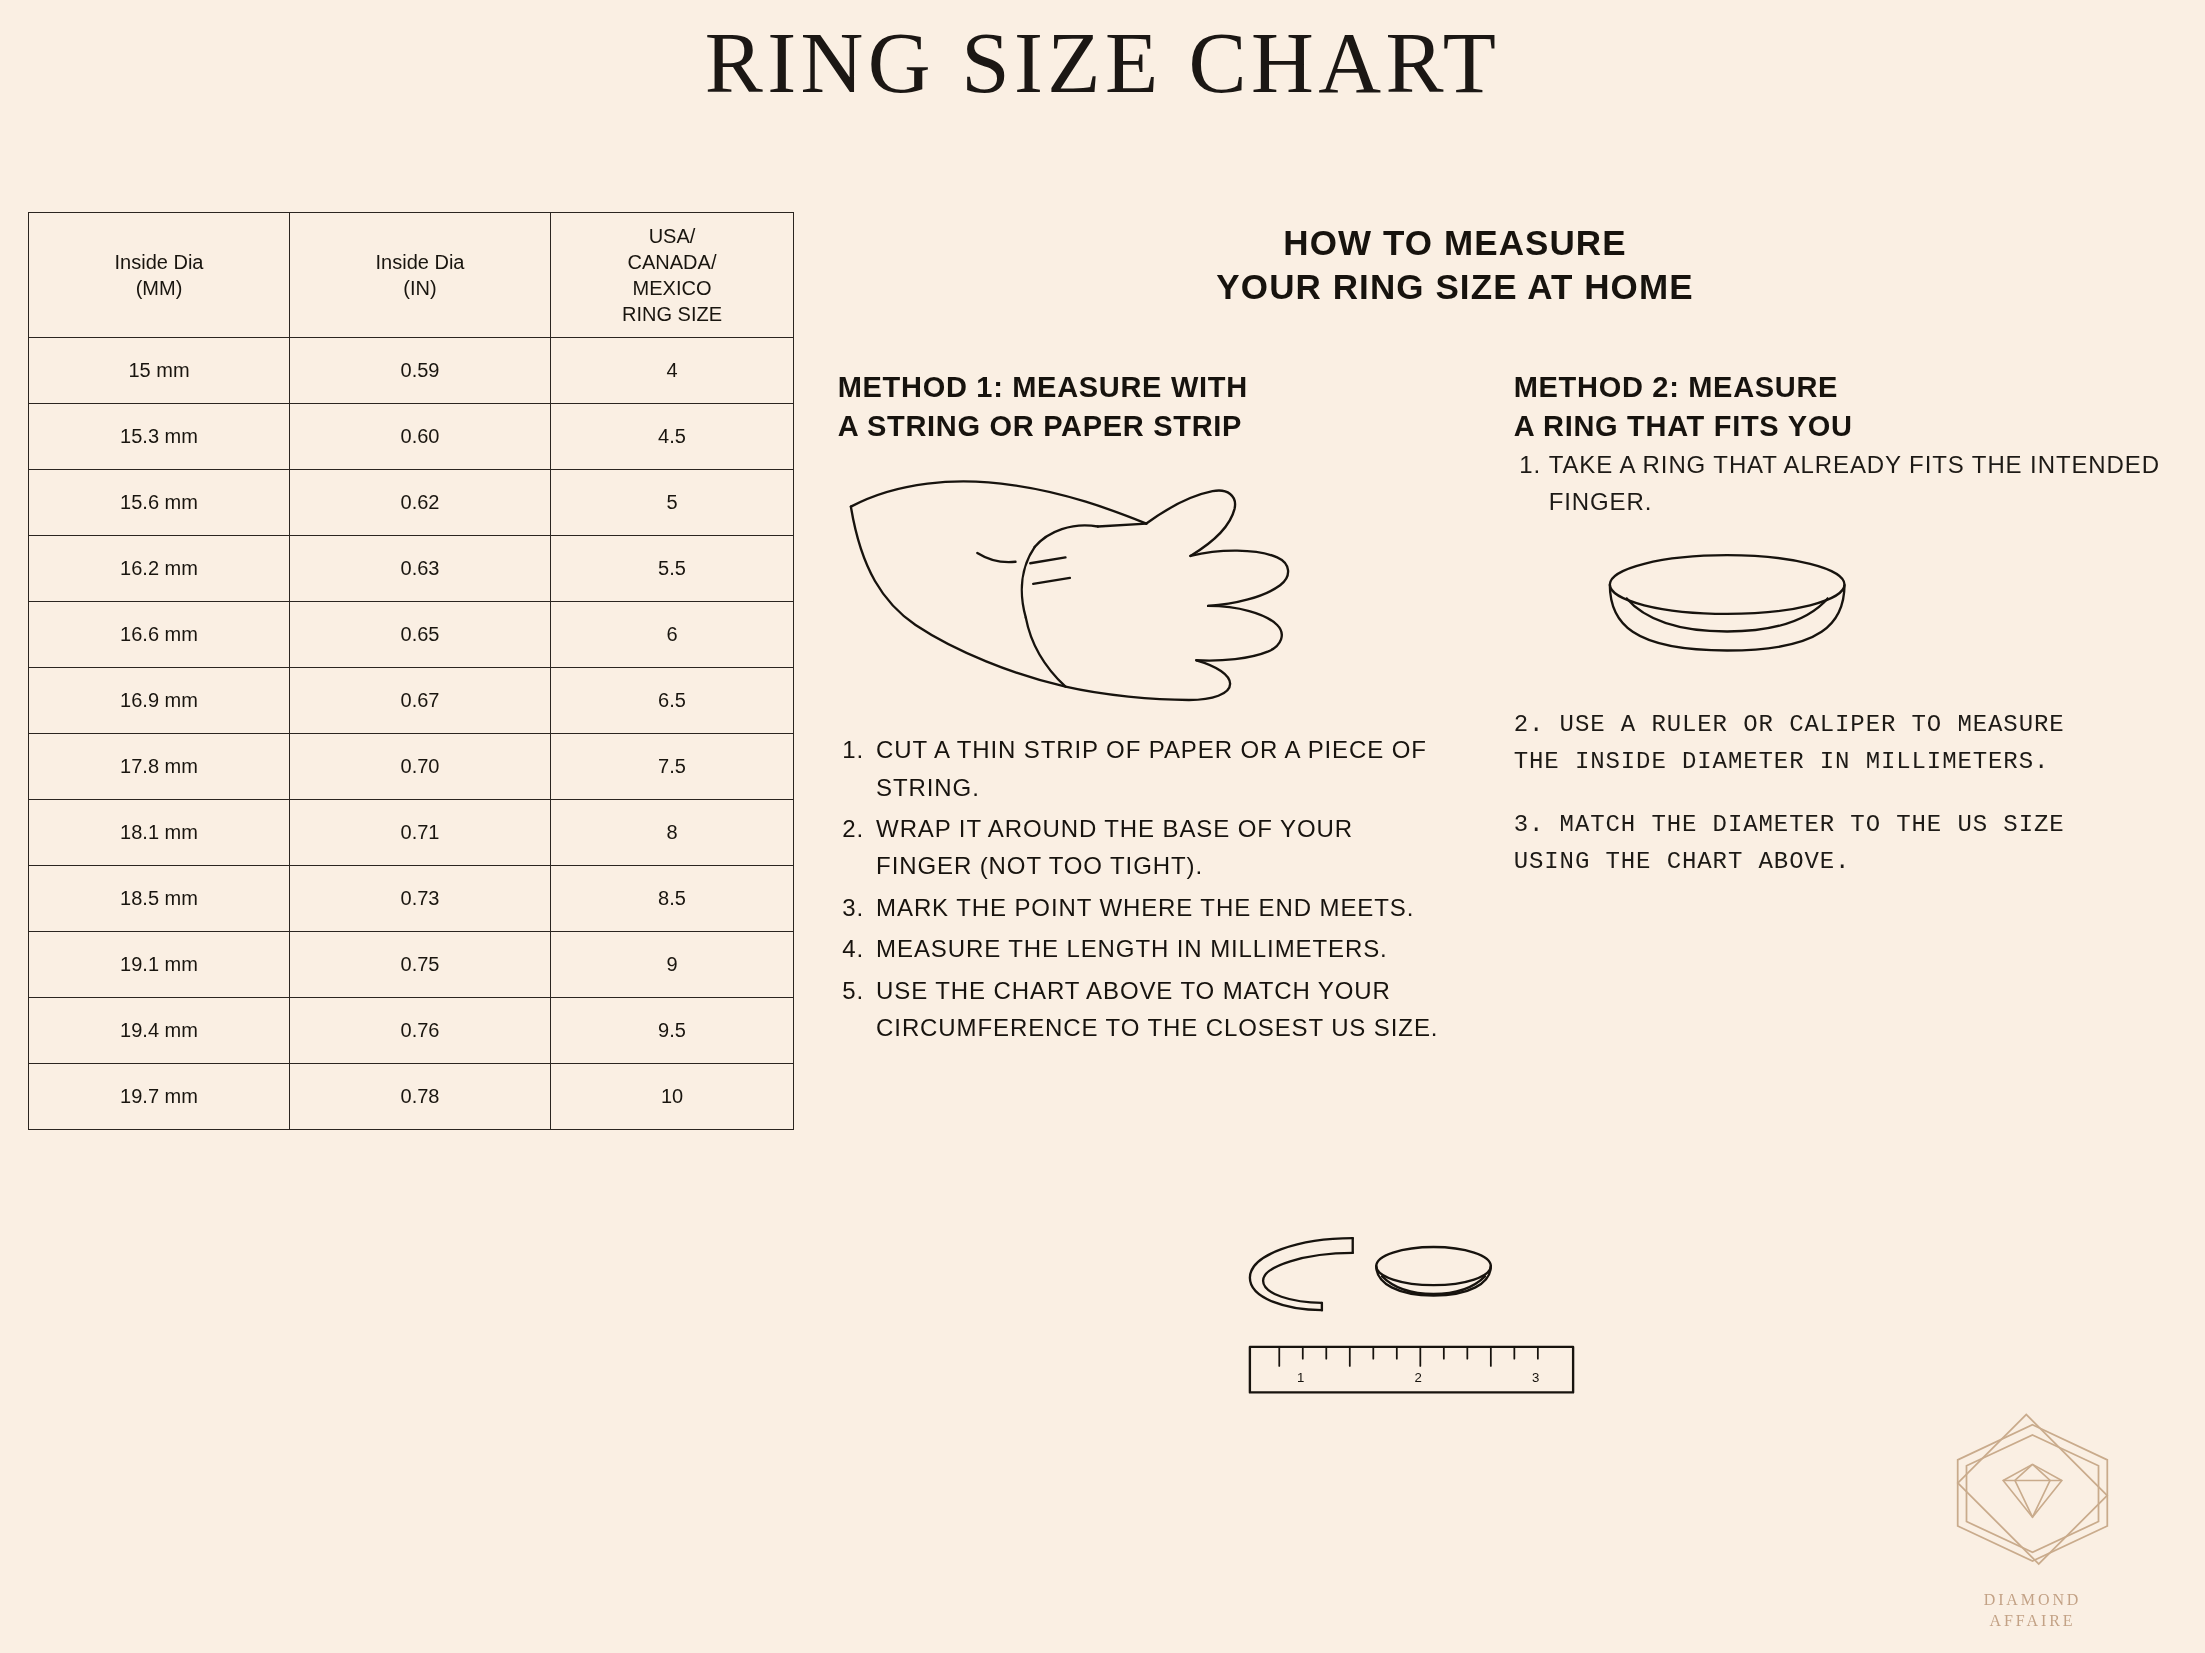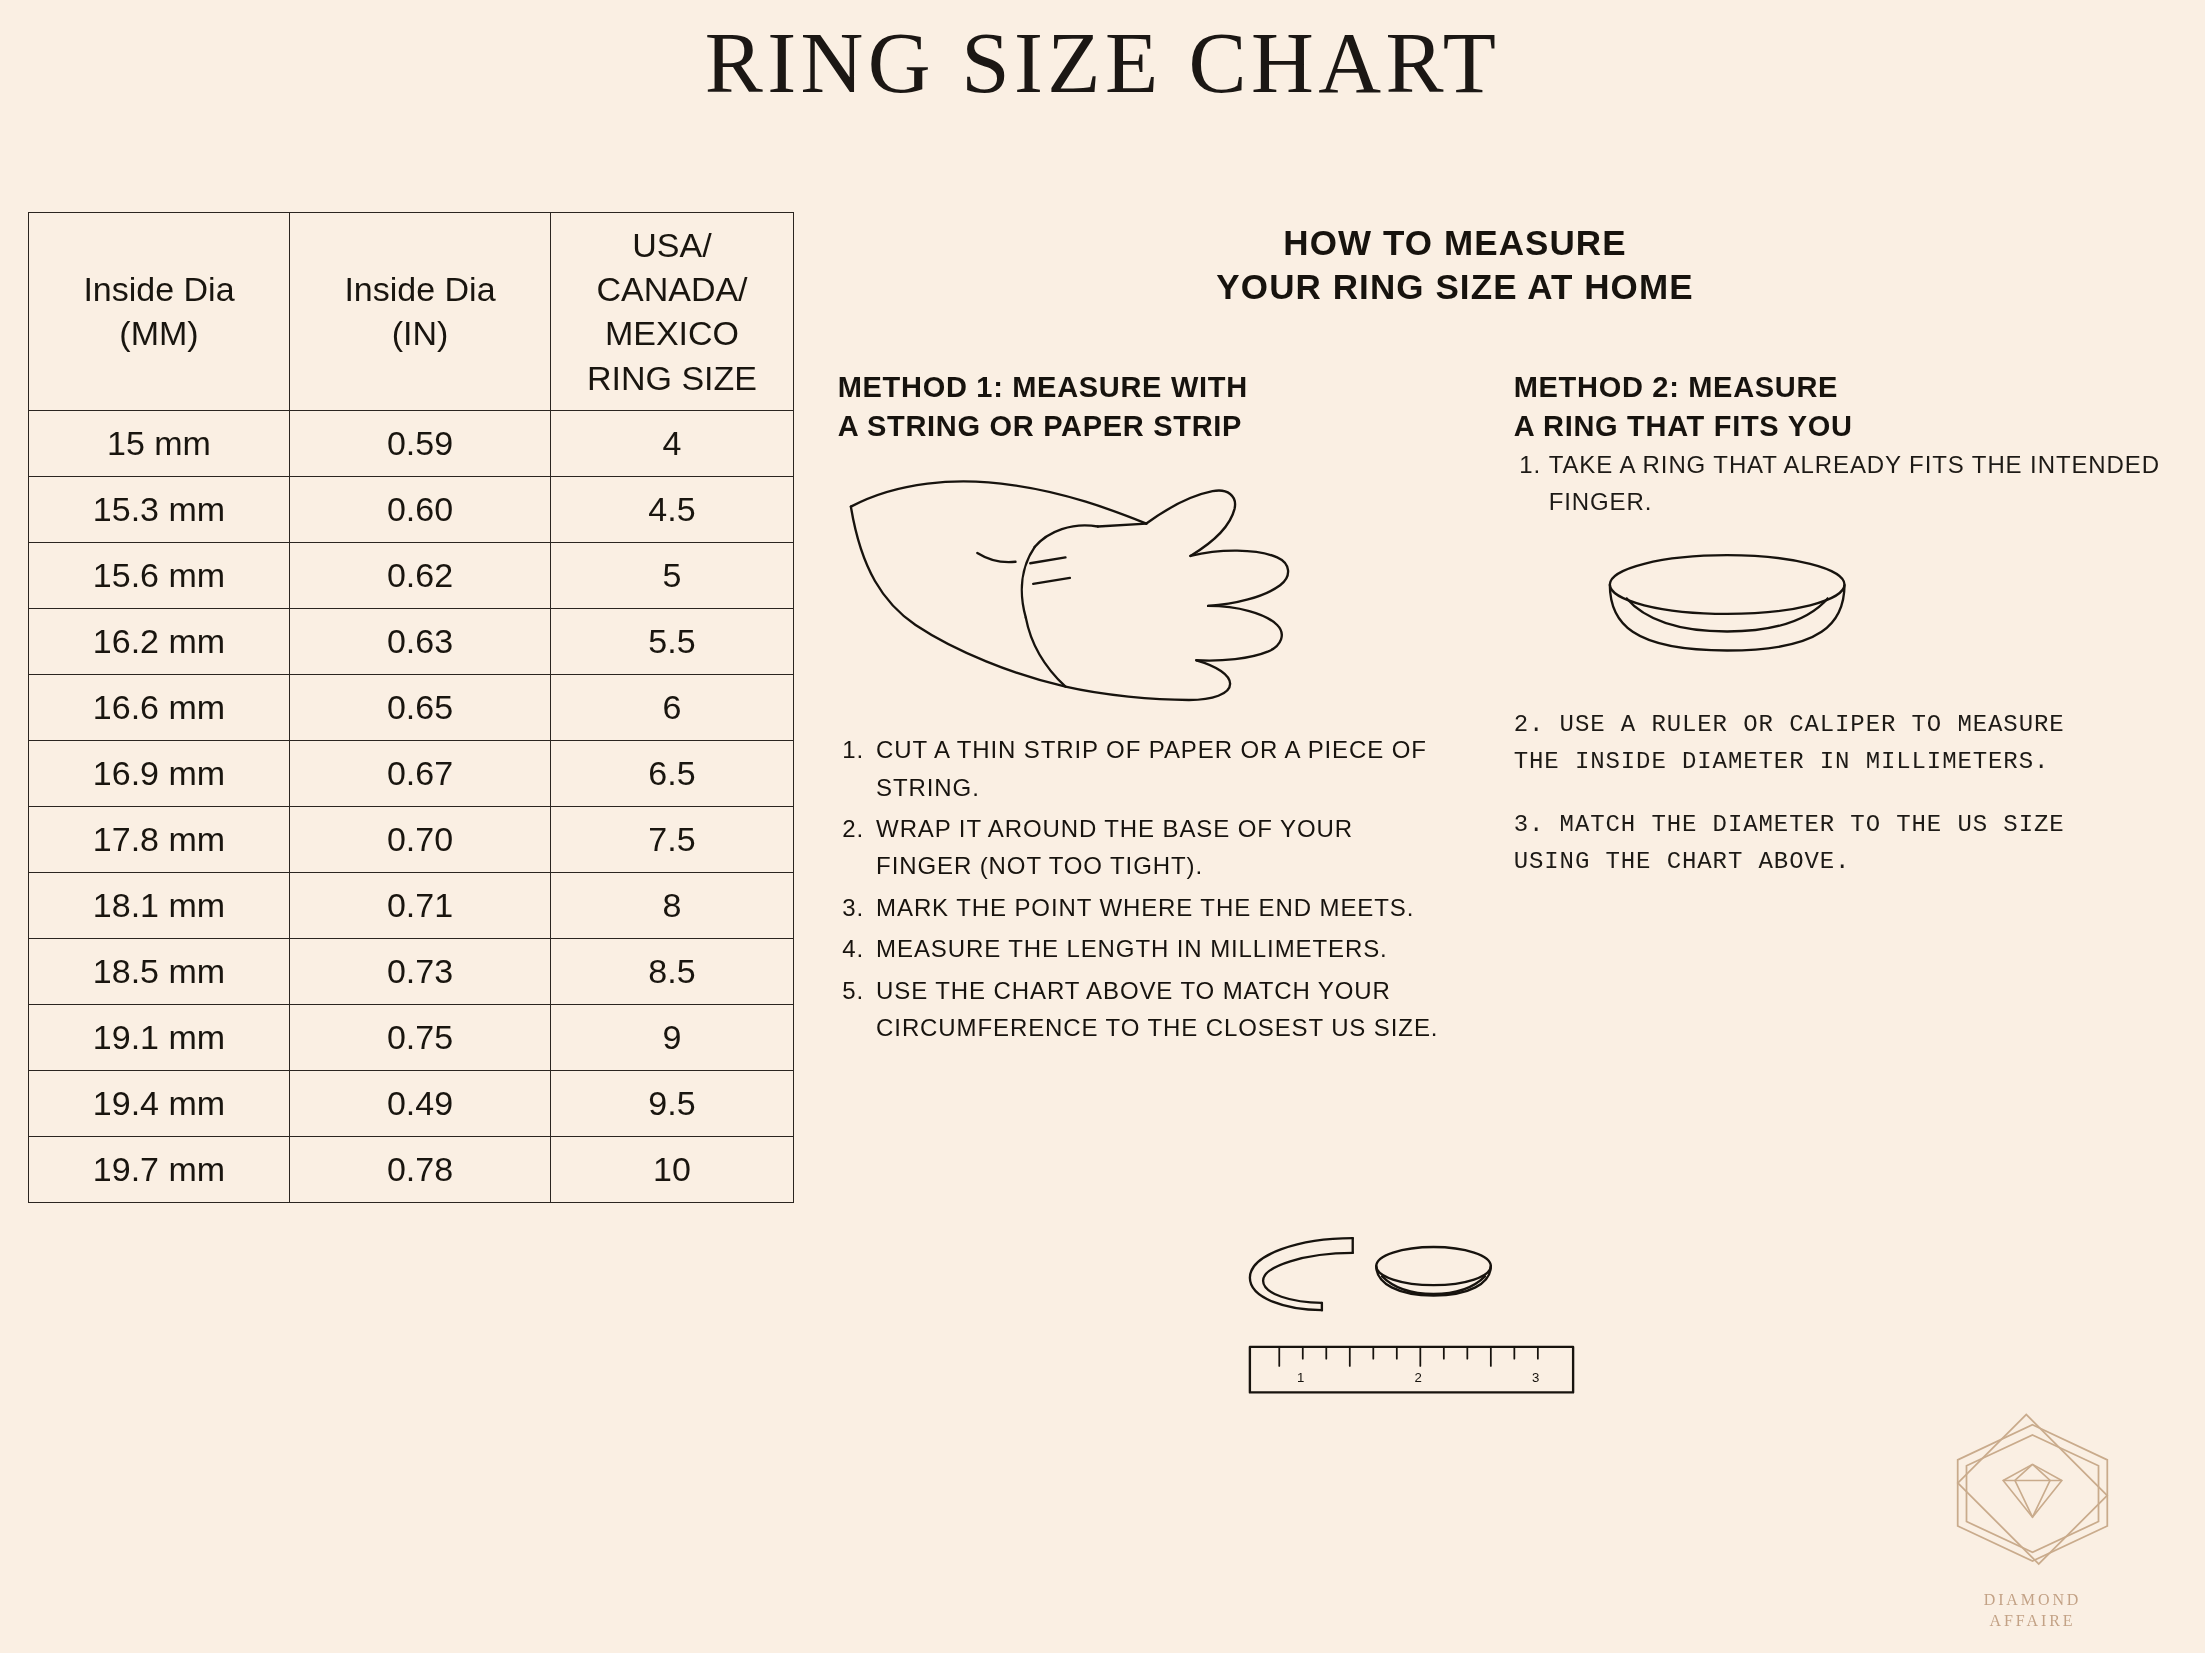--- a/index.html
+++ b/index.html
@@ -46,21 +46,21 @@
   }
   table.size-table {
     border-collapse: collapse;
     width: 764px;
     table-layout: fixed;
   }
   table.size-table th,
   table.size-table td {
     border: 1.5px solid #2b2520;
     text-align: center;
-    font-size: 34px;
+    font-size: 20px;
     color: #19150f;
     padding: 0;
     height: 65px;
     font-weight: 400;
   }
   table.size-table th {
     vertical-align: middle;
     line-height: 1.3;
     padding: 10.3px 4.4px;
     height: auto;
@@ -242,21 +242,21 @@
             <td>0.73</td>
             <td>8.5</td>
           </tr>
           <tr>
             <td>19.1 mm</td>
             <td>0.75</td>
             <td>9</td>
           </tr>
           <tr>
             <td>19.4 mm</td>
-            <td>0.49</td>
+            <td>0.76</td>
             <td>9.5</td>
           </tr>
           <tr>
             <td>19.7 mm</td>
             <td>0.78</td>
             <td>10</td>
           </tr>
         </tbody>
     </table>
   </div>

